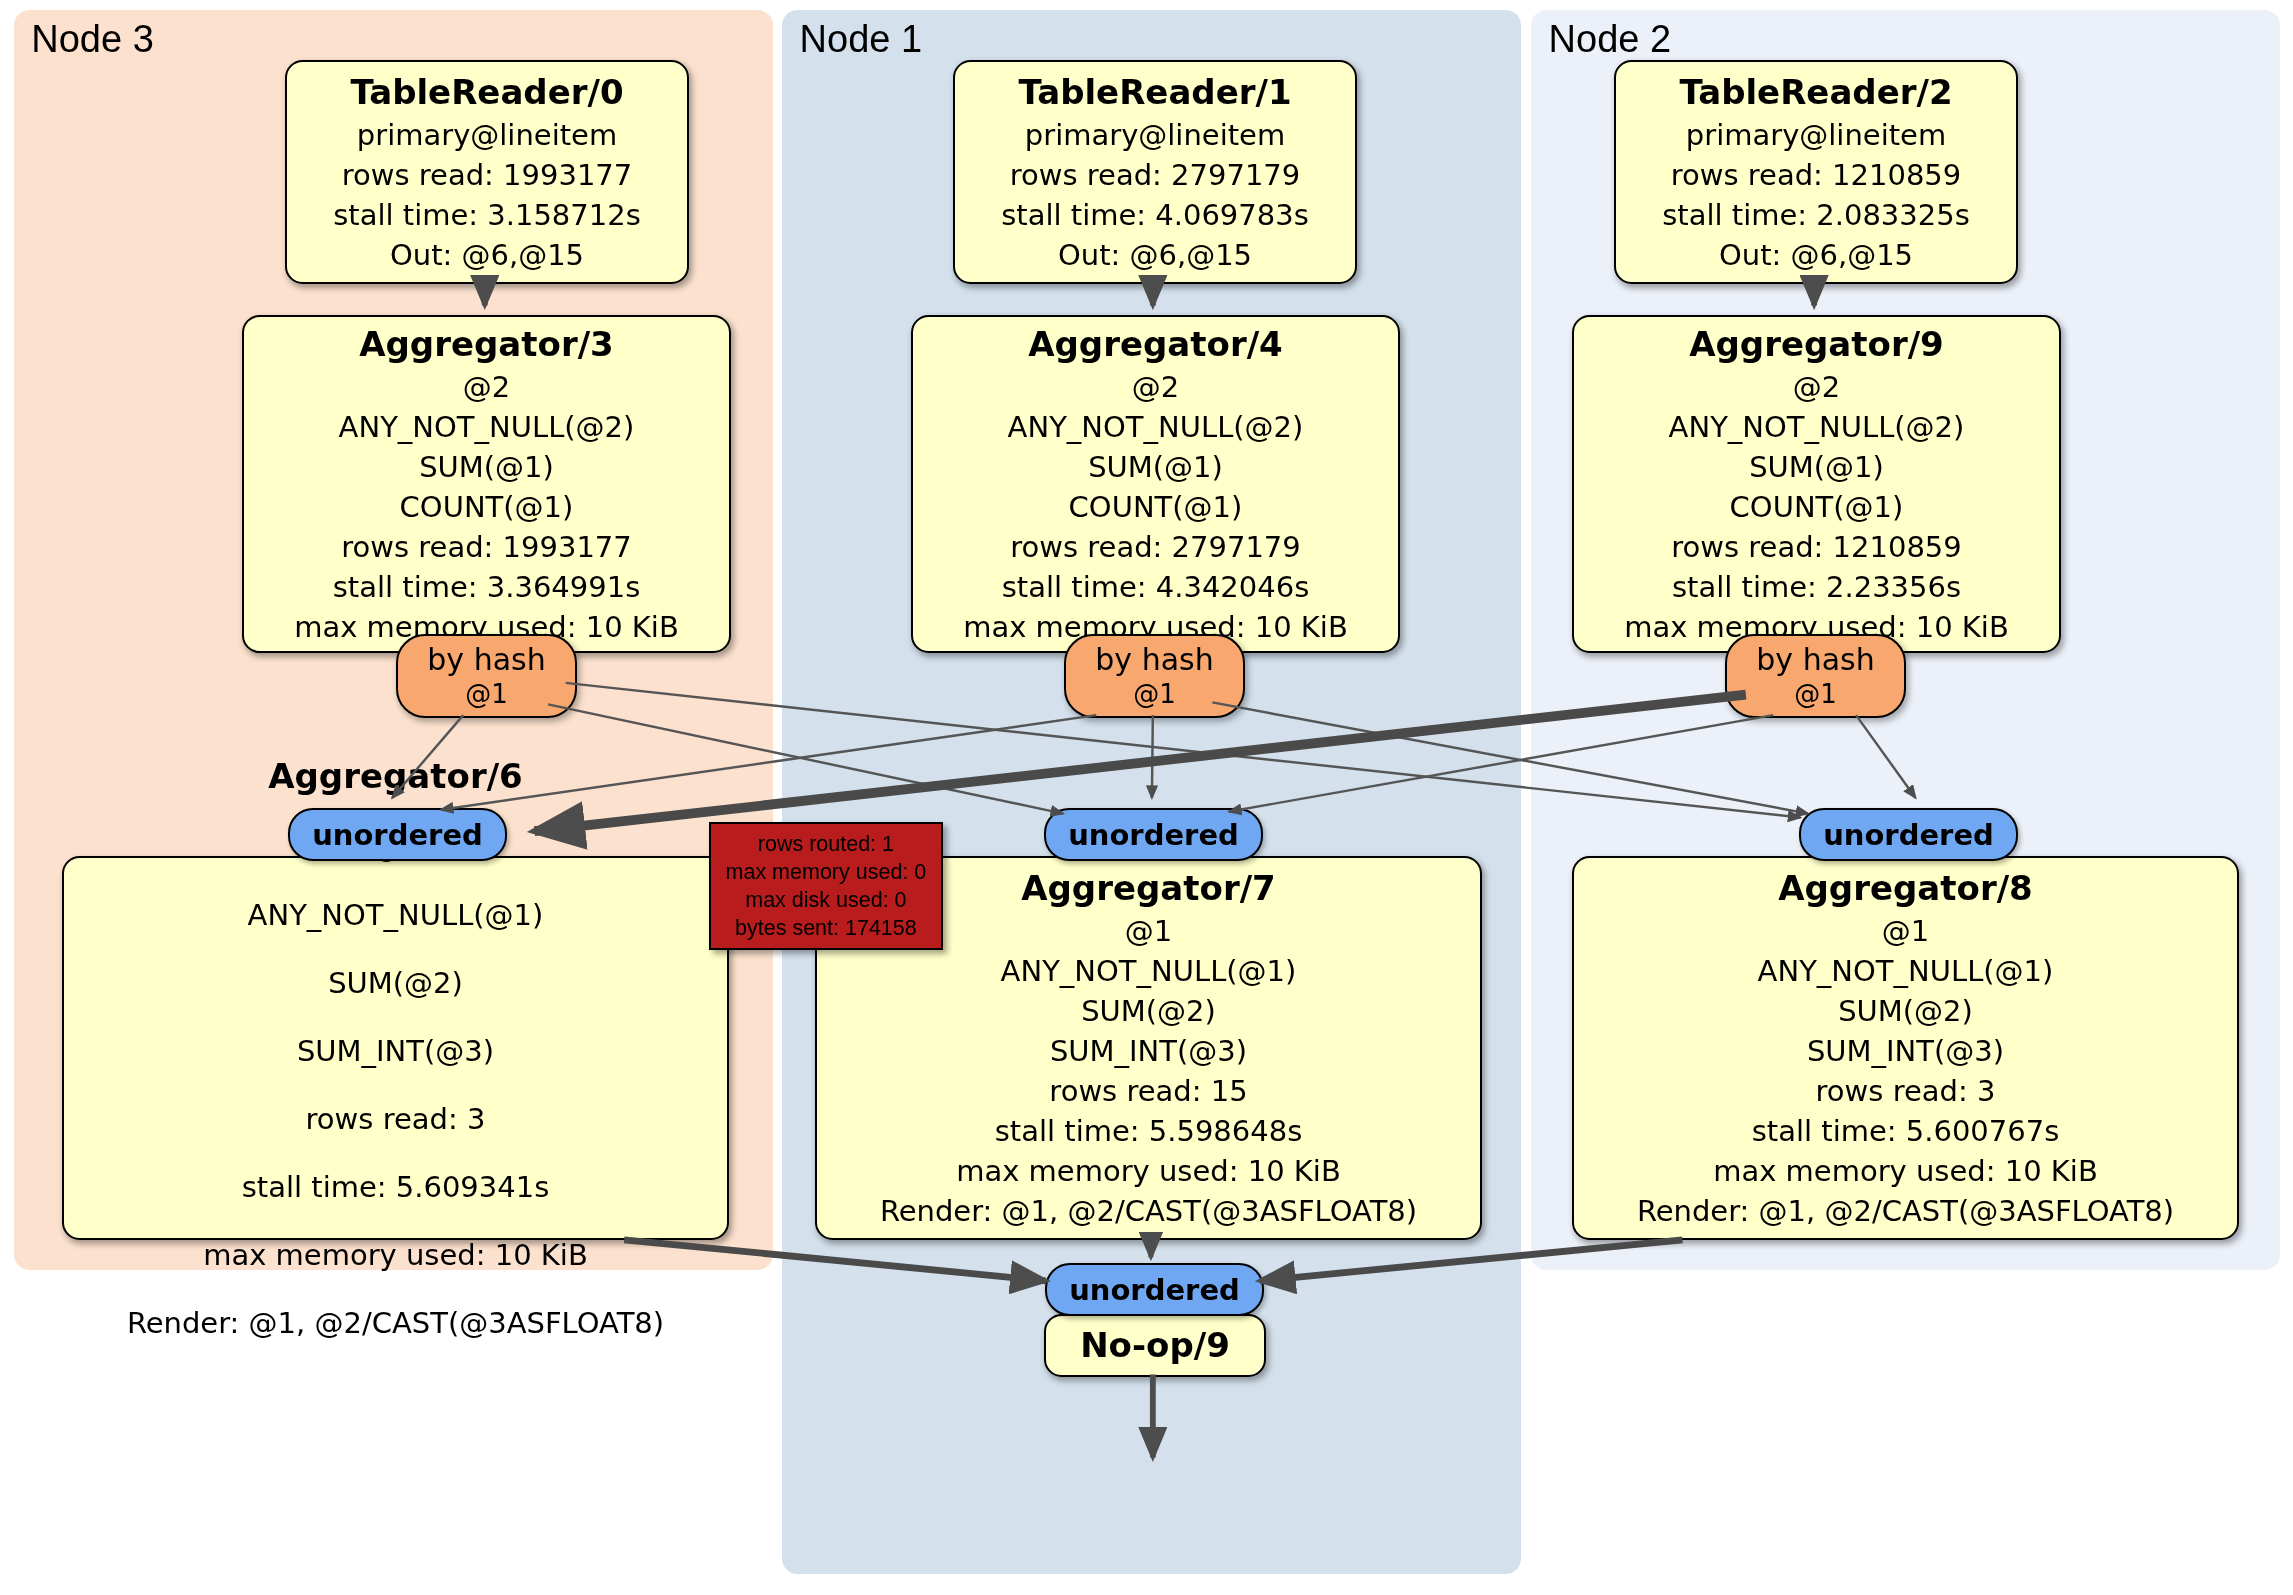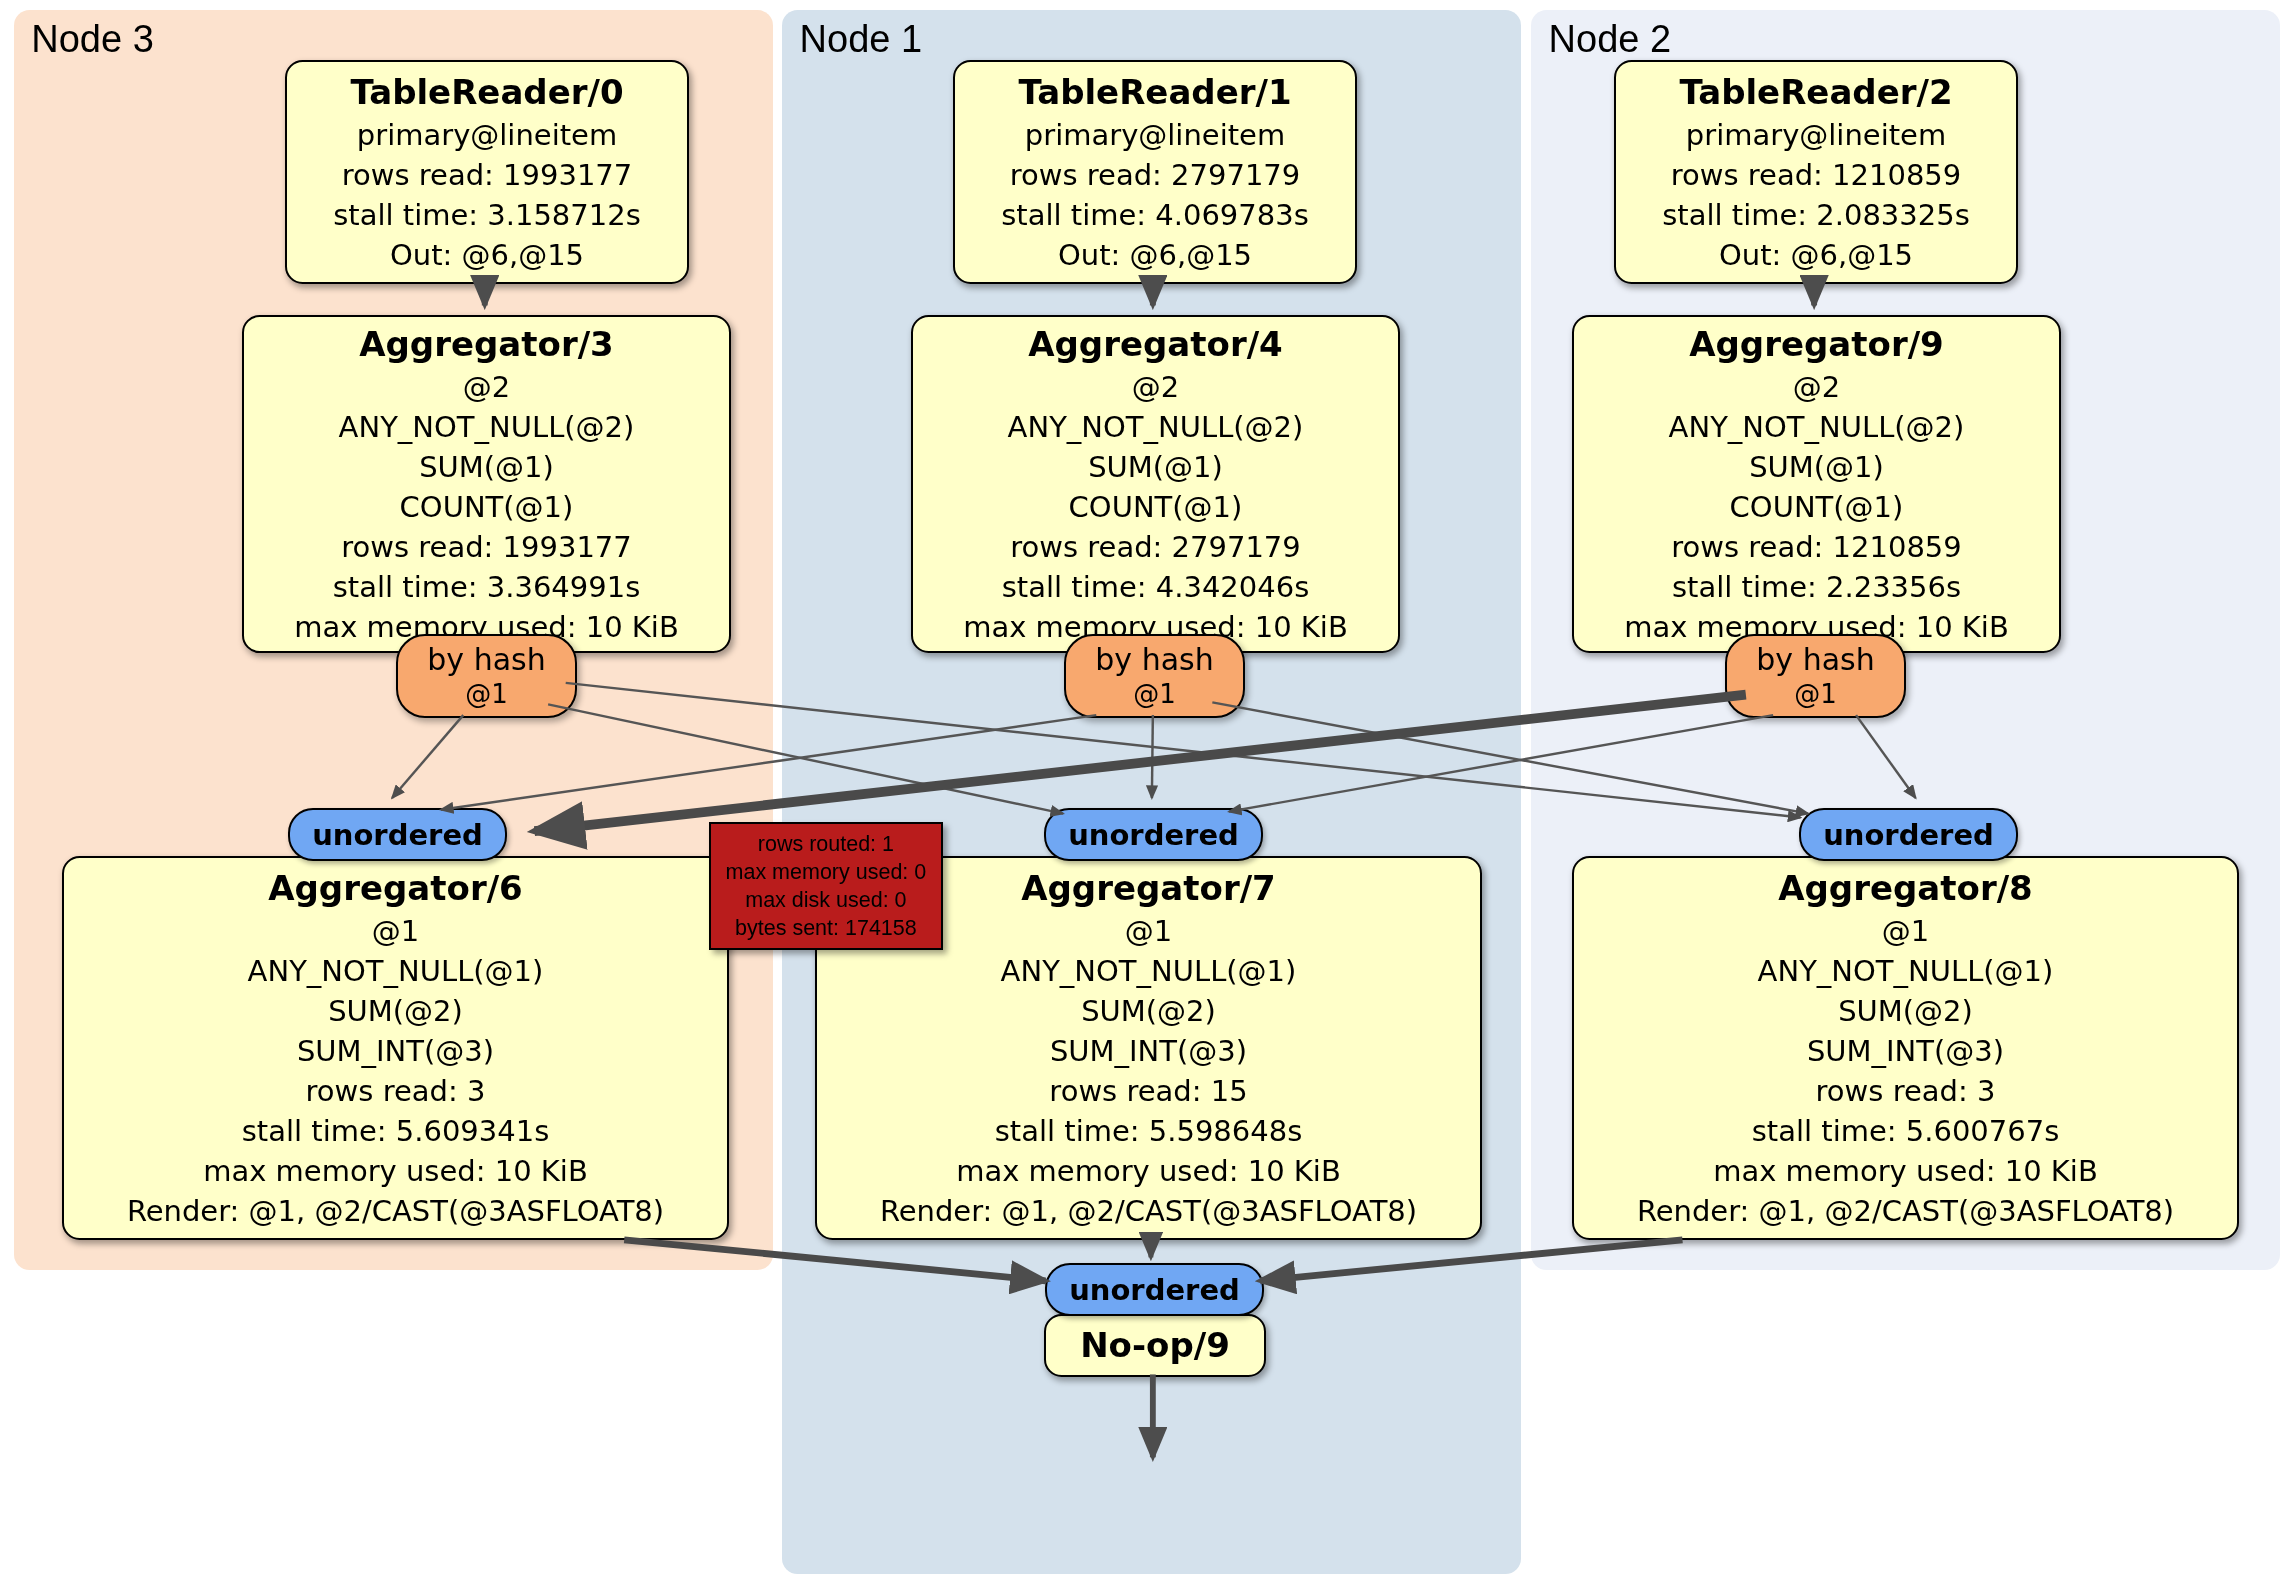--- a/index.html
+++ b/index.html
@@ -110,21 +110,21 @@
   <div class="sync" style="left:288px;top:808px;width:215px;height:49px;">
     <span>unordered</span>
   </div>
   <div class="sync" style="left:1044px;top:808px;width:215px;height:49px;">
     <span>unordered</span>
   </div>
   <div class="sync" style="left:1799px;top:808px;width:215px;height:49px;">
     <span>unordered</span>
   </div>
 
-  <div class="pnode" style="left:62px;top:856px;width:663px;height:380px;">
+  <div class="pnode" style="left:62px;top:856px;width:663px;height:380px;gap:28px;">
     <div class="title">Aggregator/6</div>
     <div class="line">@1</div>
     <div class="line">ANY_NOT_NULL(@1)</div>
     <div class="line">SUM(@2)</div>
     <div class="line">SUM_INT(@3)</div>
     <div class="line">rows read: 3</div>
     <div class="line">stall time: 5.609341s</div>
     <div class="line">max memory used: 10 KiB</div>
     <div class="line">Render: @1, @2/CAST(@3ASFLOAT8)</div>
   </div>

